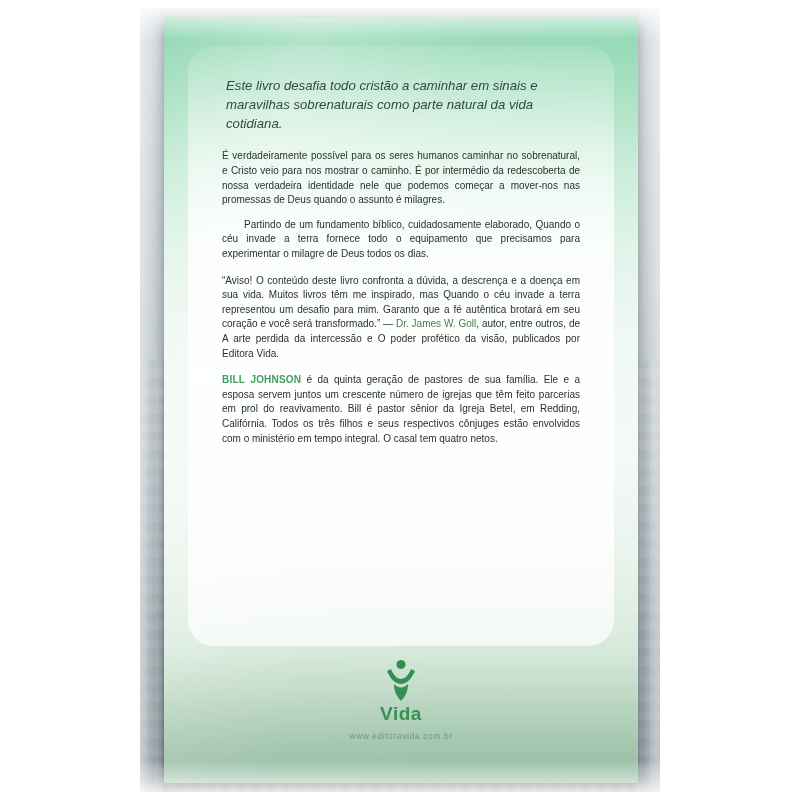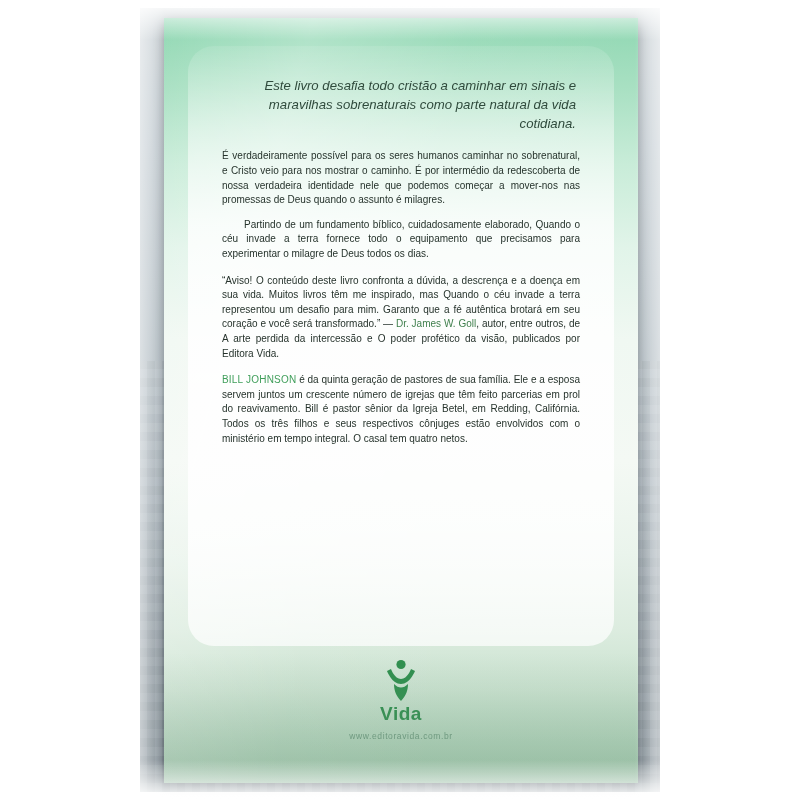--- a/index.html
+++ b/index.html
@@ -130,39 +130,39 @@
     border-radius: 26px;
     box-sizing: border-box;
     padding: 30px 34px 0 34px;
   }
 
   .blurb {
     font-style: italic;
     color: #2f4a3c;
     font-size: 13.2px;
     line-height: 1.45;
-    text-align: right;
+    text-align: left;
     margin: 0 4px 16px 4px;
   }
 
   p.body {
     color: #26332c;
     font-size: 10px;
     line-height: 1.46;
     margin: 0 0 10px 0;
     text-align: justify;
   }
   p.indent { text-indent: 22px; }
   p.gap { margin-top: 12px; }
 
   .i { }
   .name-goll { color: #3f7f4c; font-style: normal; }
   .name-bj {
     color: #3f9e5a;
-    font-weight: normal;
+    font-weight: bold;
     letter-spacing: .2px;
   }
 
   
   .logo-wrap {
     position: absolute;
     left: 0; right: 0;
     bottom: 42px;
     text-align: center;
   }

